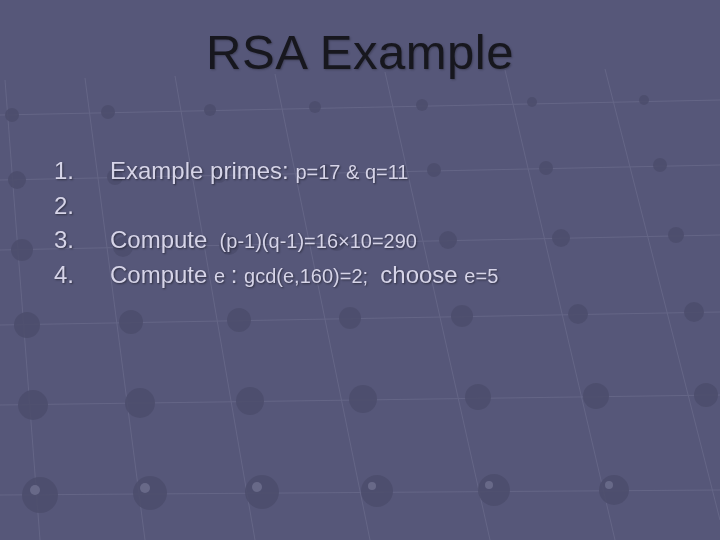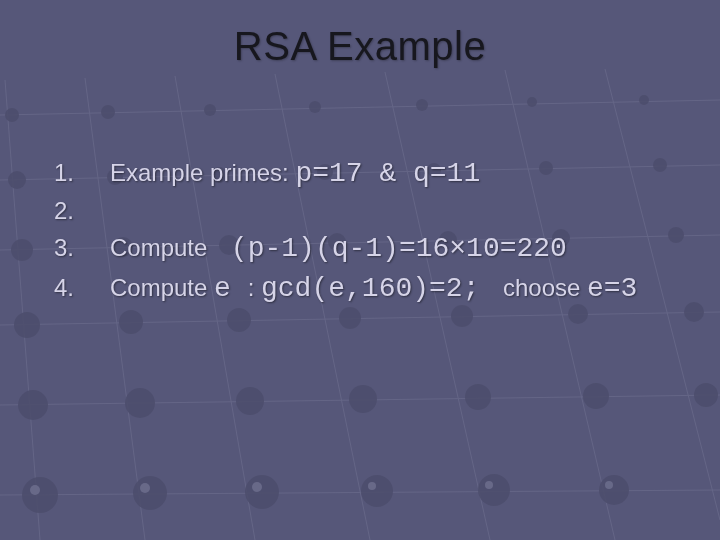--- a/index.html
+++ b/index.html
@@ -21,21 +21,21 @@
     inset: 0;
     pointer-events: none;
   }
   .title {
     position: absolute;
     top: 24px;
     left: 0;
     width: 100%;
     text-align: center;
     color: #17171e;
-    font-size: 40px;
+    font-size: 49px;
     font-weight: 400;
     letter-spacing: 0.5px;
     text-shadow: 1px 1px 2px rgba(0,0,0,0.25);
   }
   .list {
     position: absolute;
     top: 154px;
     left: 54px;
     color: #d6d4e8;
     font-size: 24px;
@@ -48,22 +48,22 @@
   }
   .num {
     width: 56px;
     flex: 0 0 56px;
     text-align: left;
   }
   .body {
     white-space: pre;
   }
   .code {
-    font-family: Liberation Mono, monospace;
-    font-size: 28px;
+    font-family: Liberation Sans, sans-serif;
+    font-size: 20px;
   }
 </style>
 </head>
 <body>
 
 <div class="slide">
 
   <svg class="grid-bg" viewBox="0 0 720 540" preserveAspectRatio="none">
     <g stroke="#6b6c8c" stroke-width="1" fill="none" opacity="0.7">
 
@@ -142,21 +142,21 @@
   <div class="list">
     <div class="row">
       <span class="num">1.</span>
       <span class="body"><span>Example primes: </span><span class="code">p=17 &amp; q=11</span></span>
     </div>
     <div class="row">
       <span class="num">2.</span>
     </div>
     <div class="row">
       <span class="num">3.</span>
-      <span class="body"><span>Compute </span><span class="code"> (p-1)(q-1)=16×10=220</span></span>
+      <span class="body"><span>Compute </span><span class="code"> (p-1)(q-1)=16×10=290</span></span>
     </div>
     <div class="row">
       <span class="num">4.</span>
-      <span class="body"><span>Compute </span><span class="code">e </span><span>: </span><span class="code">gcd(e,160)=2; </span><span> choose </span><span class="code">e=3</span></span>
+      <span class="body"><span>Compute </span><span class="code">e </span><span>: </span><span class="code">gcd(e,160)=2; </span><span> choose </span><span class="code">e=5</span></span>
     </div>
   </div>
 
 </div>
 
 </body></html>

